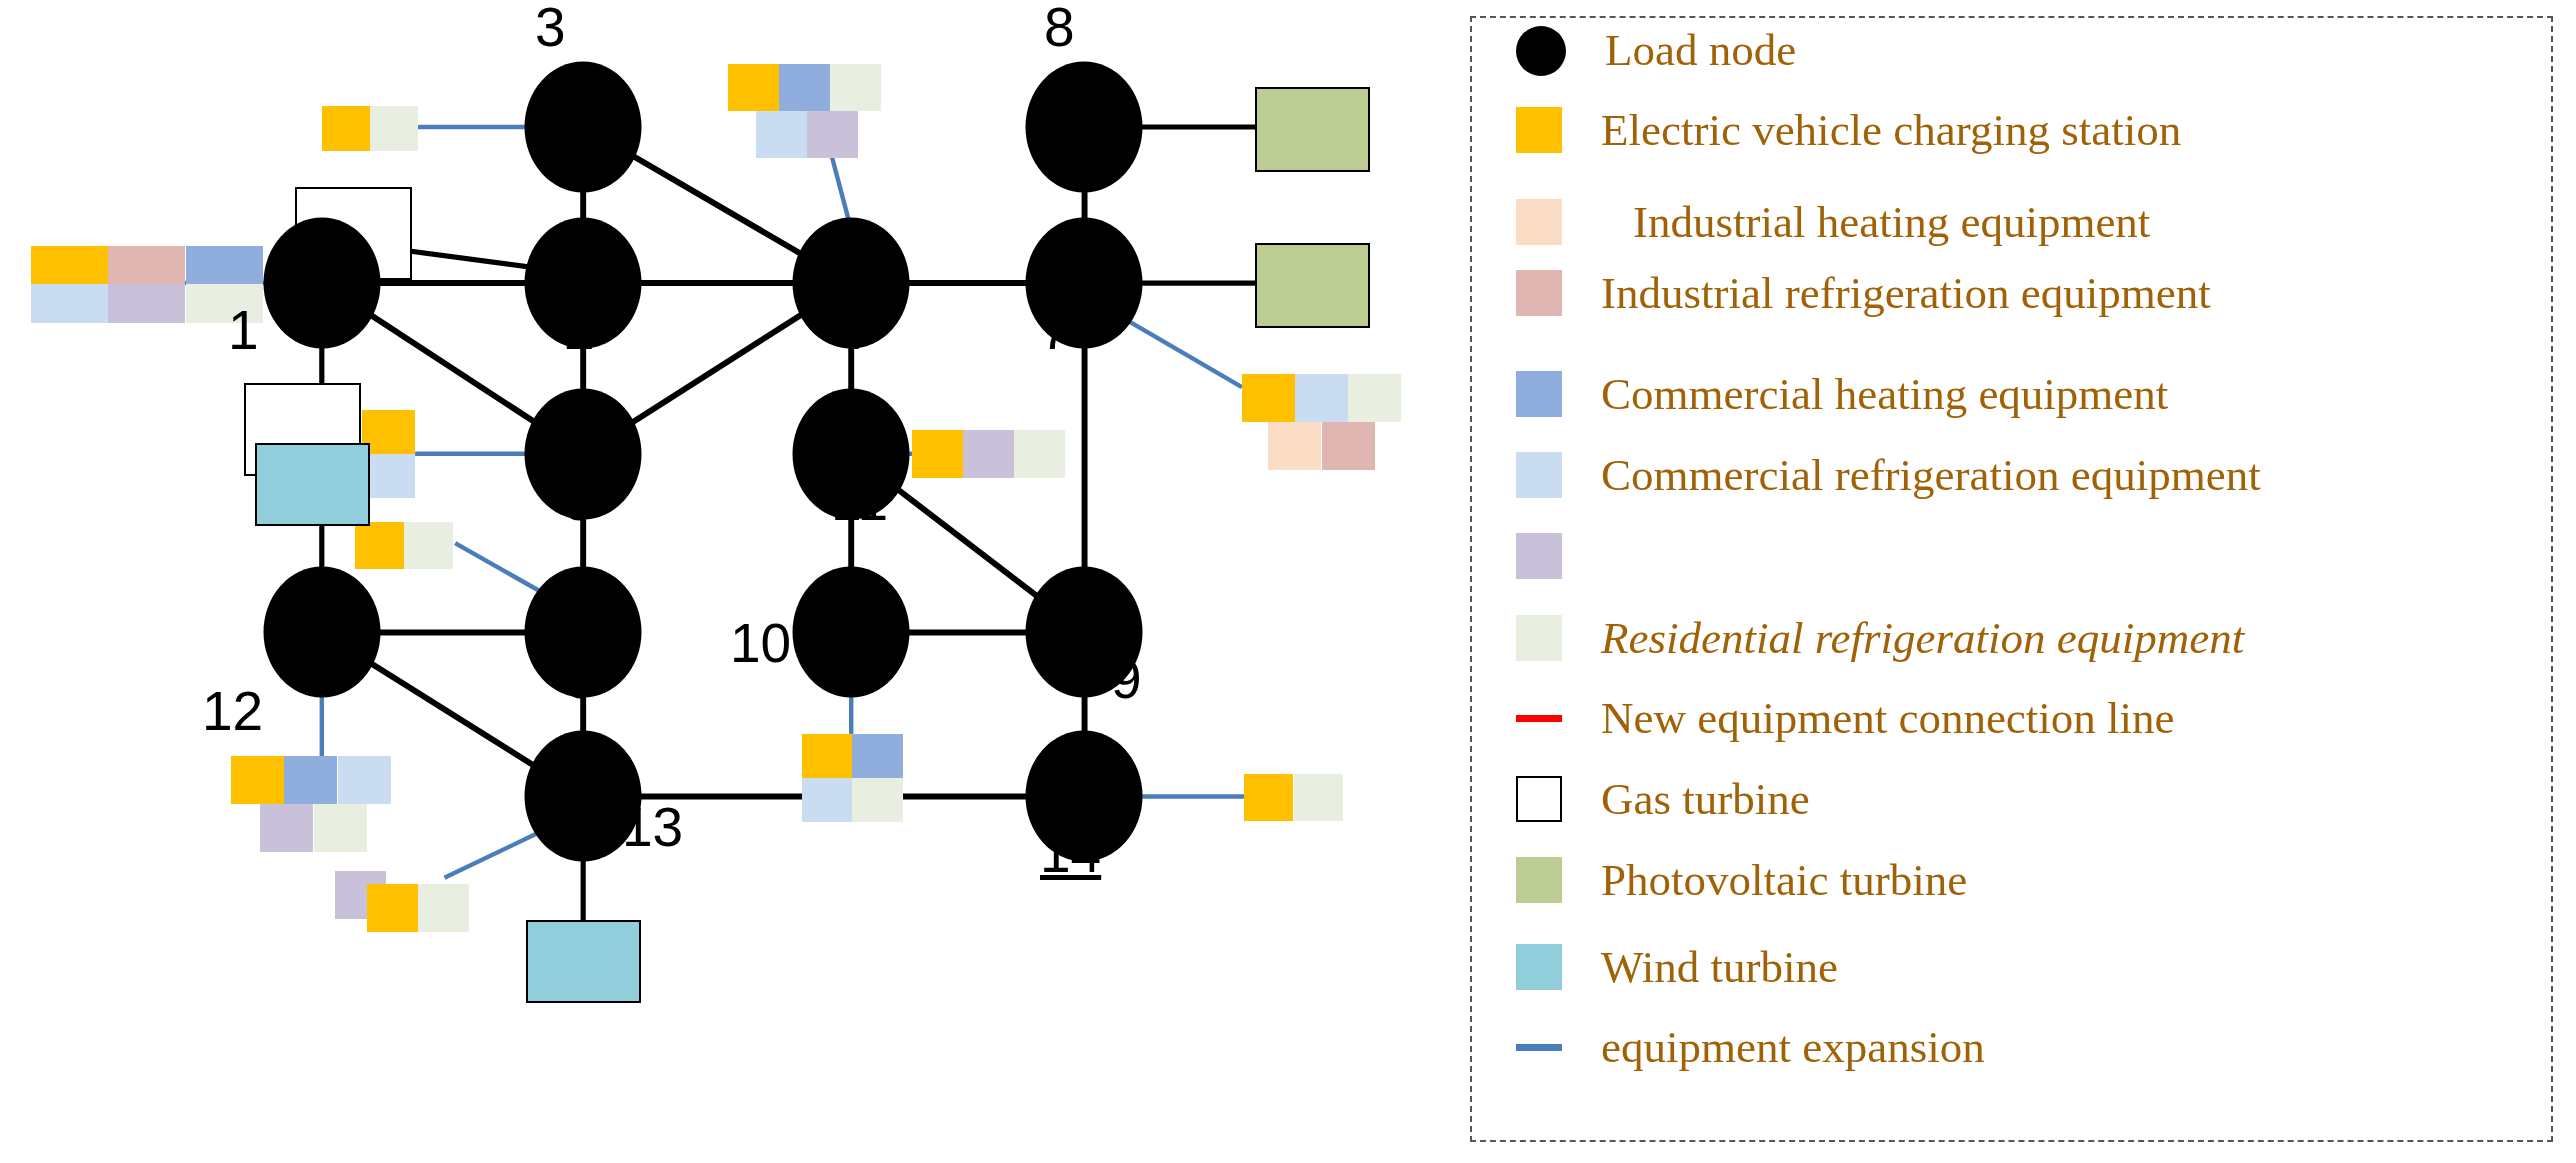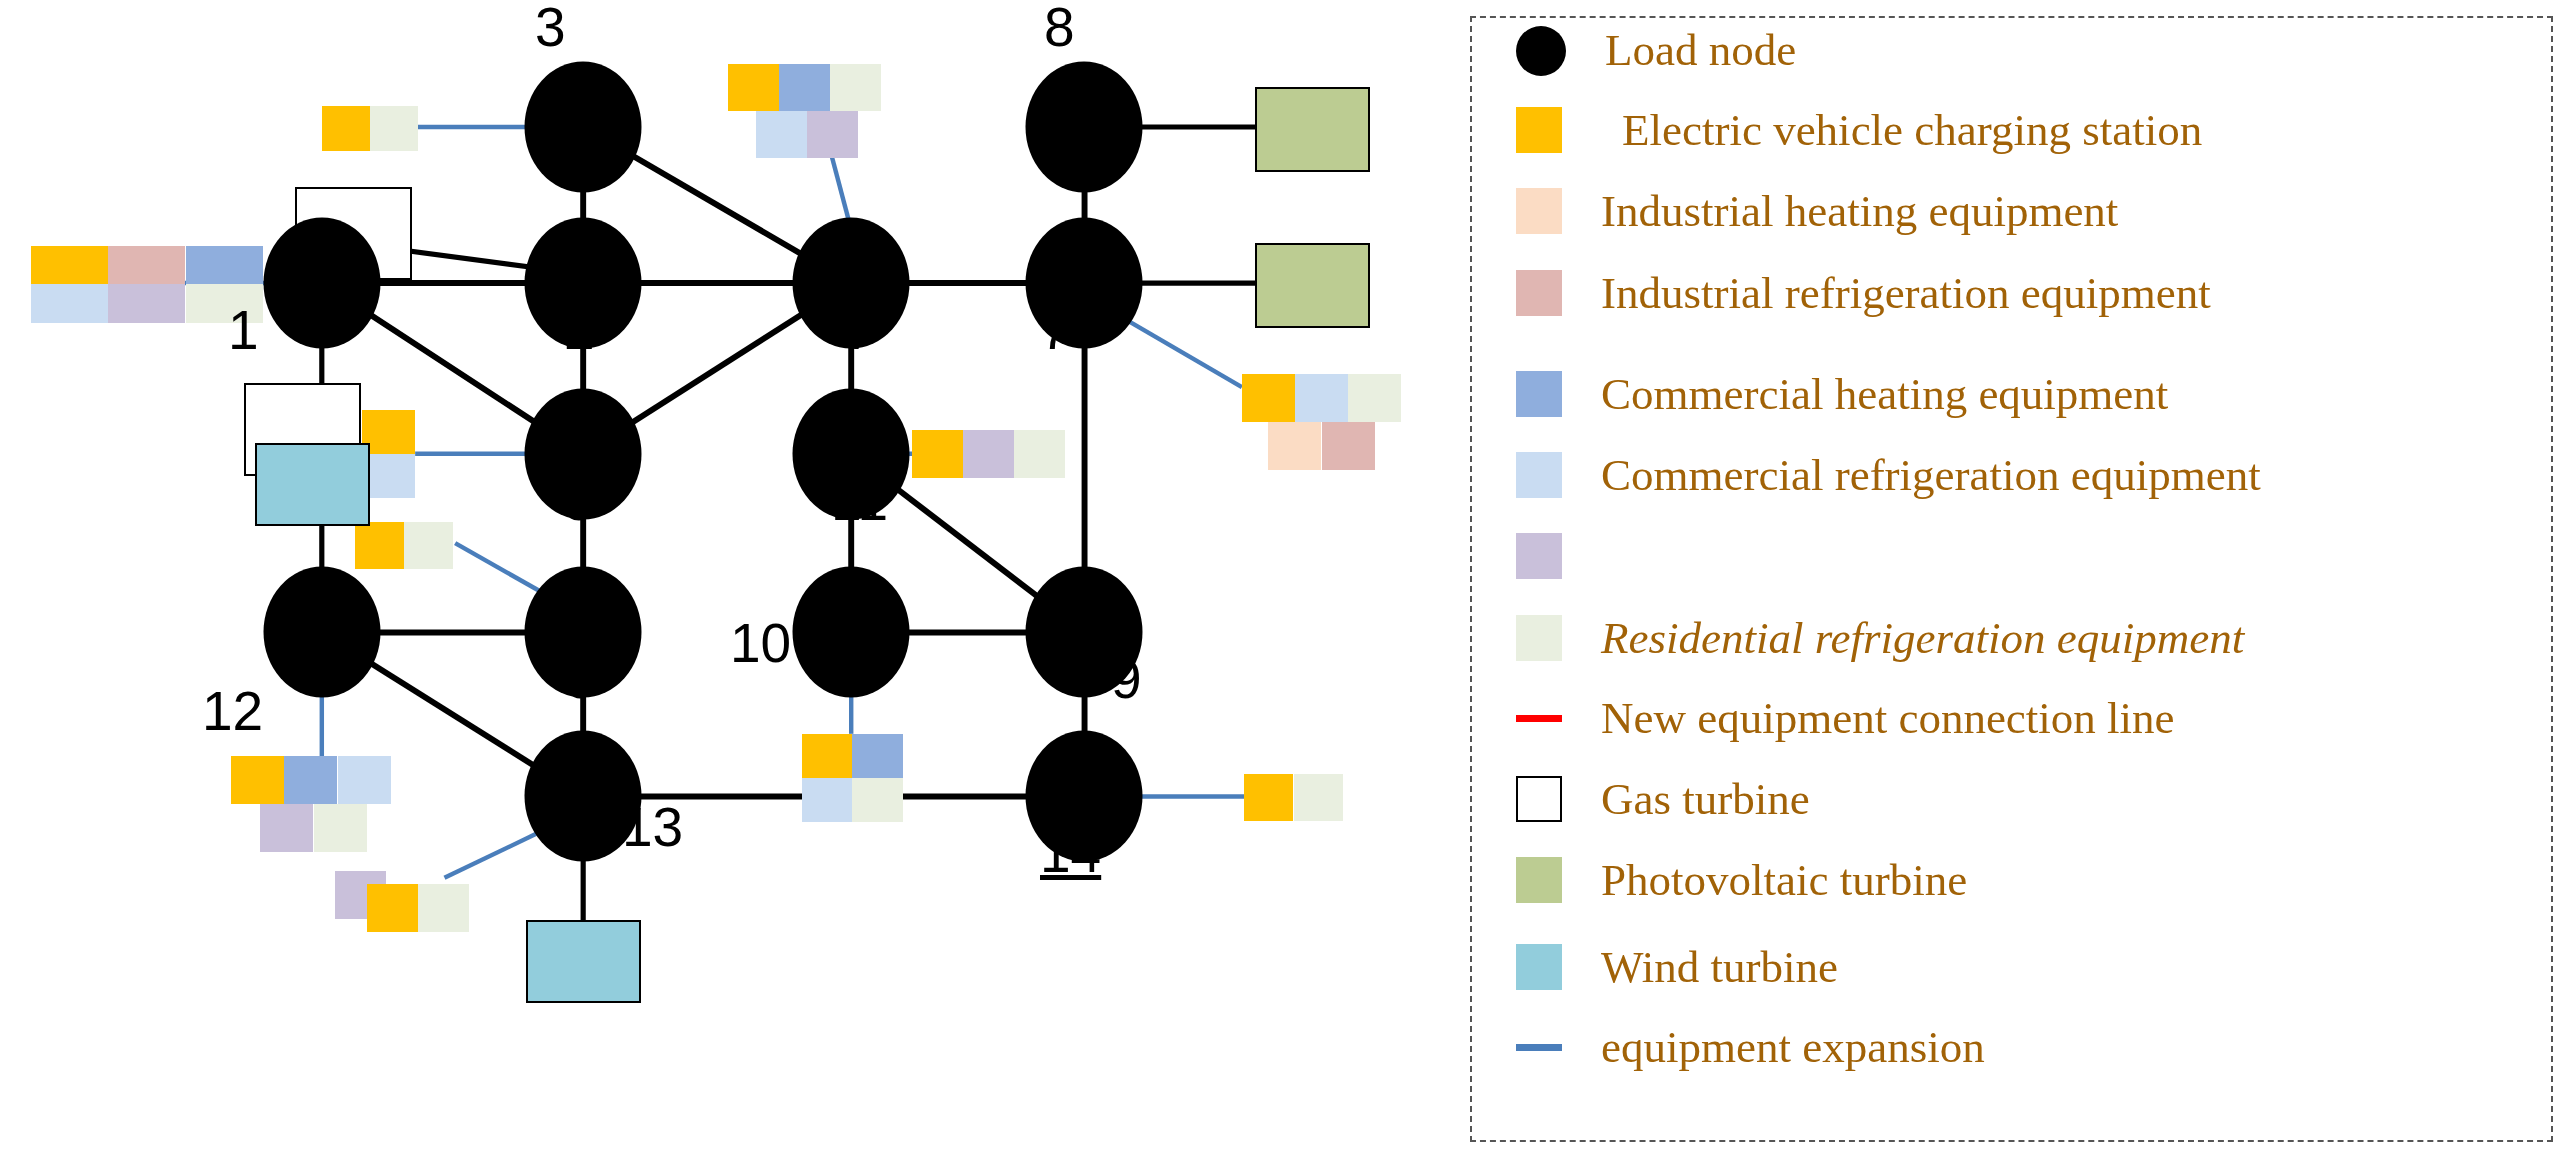--- a/index.html
+++ b/index.html
@@ -175,25 +175,25 @@
         <div class="node" style="left: 1084px; top: 796px; width: 117px; height: 131px; background: rgb(0, 0, 0);"></div>
         <div class="node-label" style="left: 1040px; top: 826px; text-decoration: underline;">14</div>
       </div>
   </div>
 
   <div id="legend">
       <div class="leg-row" style="top: 7.4px;">
         <span class="leg-dot" style="background: rgb(0, 0, 0);"></span>
         <span class="leg-text">Load node</span>
       </div>
-      <div class="leg-row" style="top: 89px; gap: 21px;">
+      <div class="leg-row" style="top: 89px;">
         <span class="leg-swatch" style="background: rgb(255, 192, 0);"></span>
         <span class="leg-text">Electric vehicle charging station</span>
       </div>
-      <div class="leg-row" style="top: 170px;">
+      <div class="leg-row" style="top: 181px; gap: 32px;">
         <span class="leg-swatch" style="background: rgb(251, 220, 196);"></span>
         <span class="leg-text">Industrial heating equipment</span>
       </div>
       <div class="leg-row" style="top: 252px;">
         <span class="leg-swatch" style="background: rgb(224, 182, 178);"></span>
         <span class="leg-text">Industrial refrigeration equipment</span>
       </div>
       <div class="leg-row" style="top: 353px;">
         <span class="leg-swatch" style="background: rgb(143, 174, 221);"></span>
         <span class="leg-text"> Commercial heating equipment</span>

